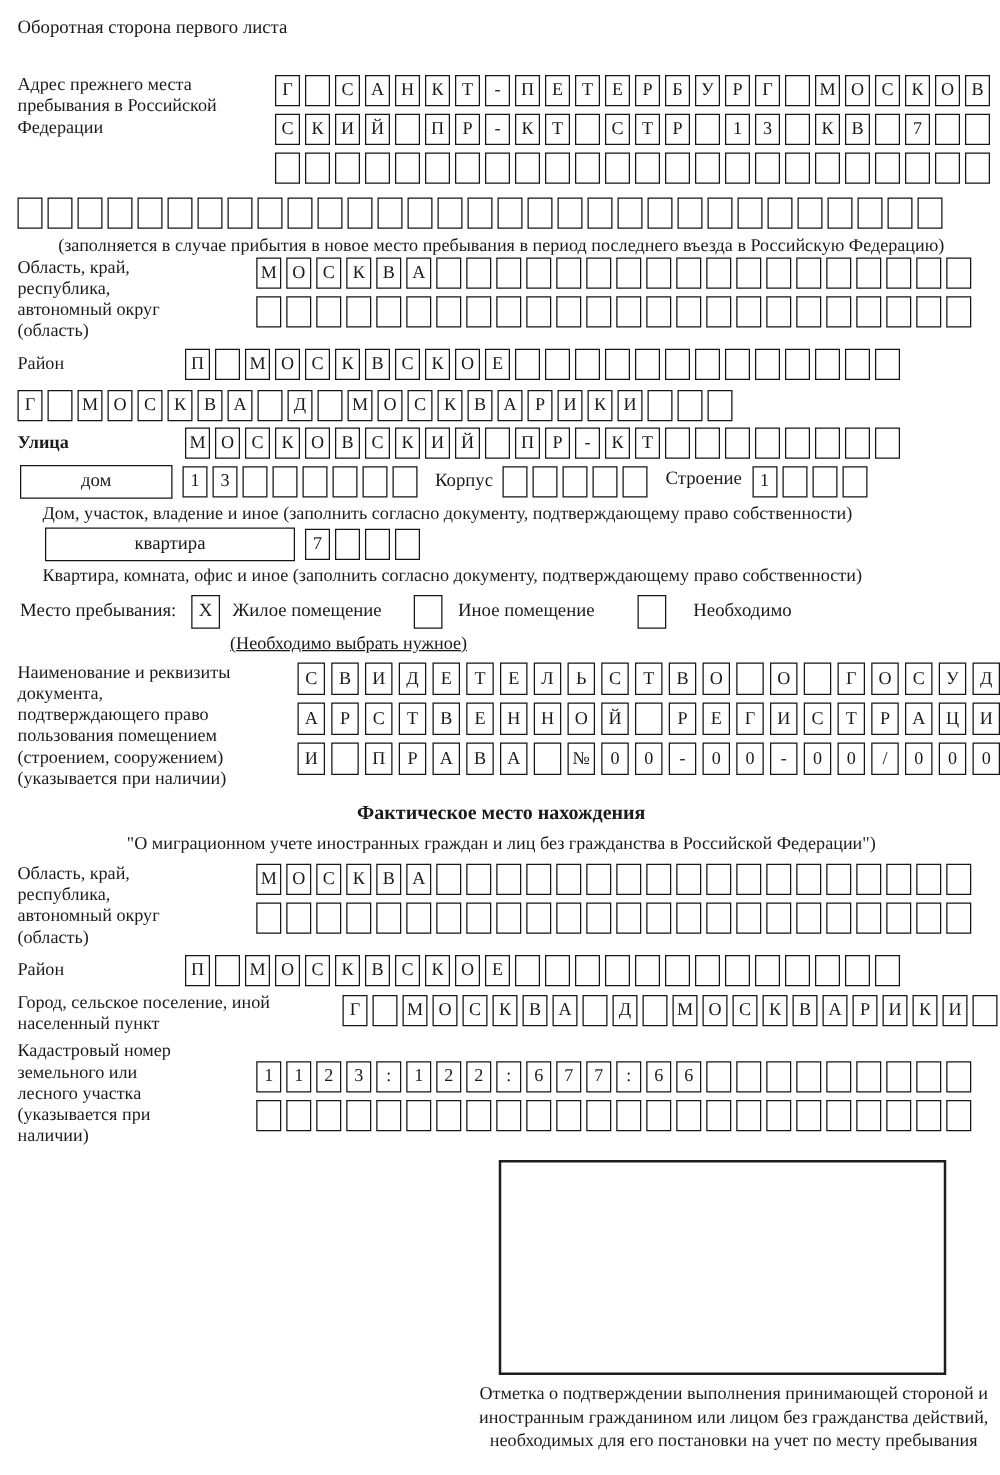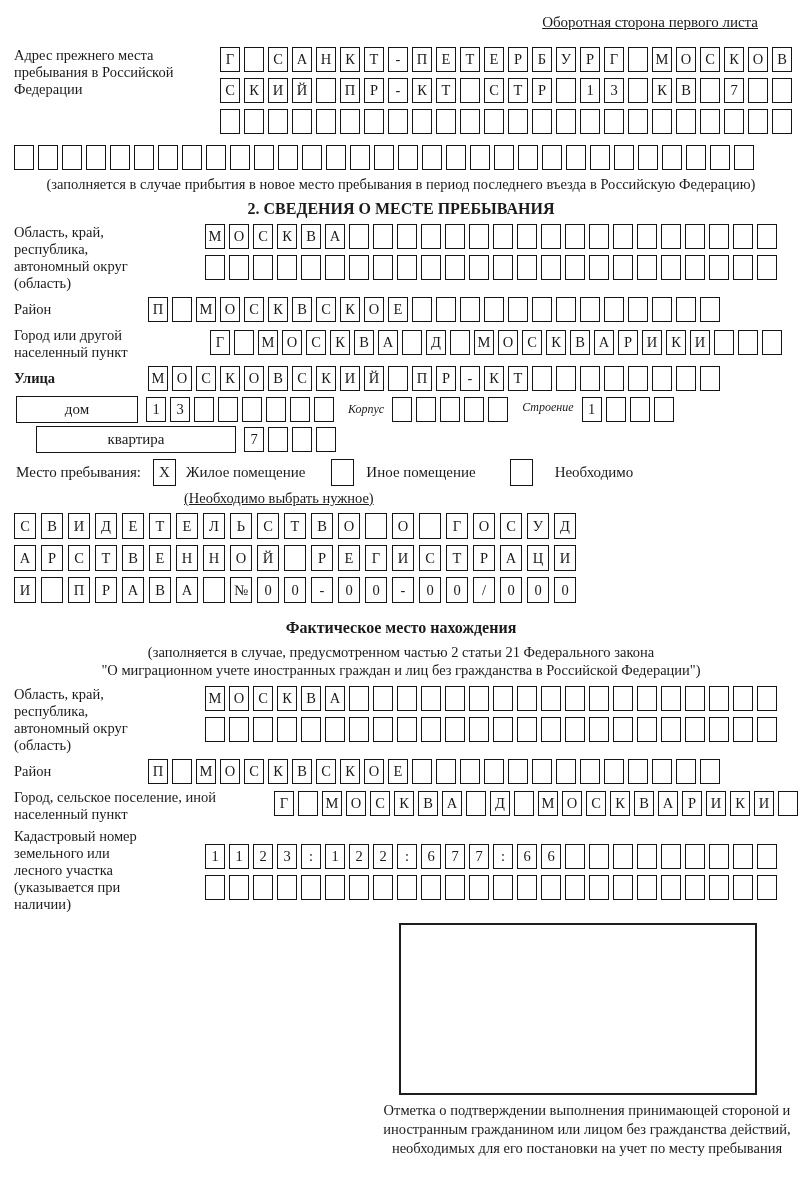--- a/index.html
+++ b/index.html
@@ -1,37 +1,37 @@
 <!DOCTYPE html>
 <html><head>
 <meta charset="utf-8">
 <style>
   html,body{margin:0;padding:0;background:#fff;}
   body{width:800px;height:1180px;overflow:hidden;color:#1a1a1a;
        font-family:"Liberation Serif","DejaVu Serif",serif;}
   .page{box-sizing:border-box;width:800px;height:1180px;padding:14px 12px 0 14px;position:relative;}
-  .page-note{text-align:right;font-size:15px;padding-right:30px;margin-bottom:16px;text-decoration:underline;}
+  .page-note{font-size:15px;padding-right:30px;margin-bottom:29px;}
   .frow{display:flex;align-items:flex-start;margin-bottom:5px;gap:40px;}
   .flabel{font-size:14.5px;line-height:17px;flex:none;padding-right:6px;}
   .w160{width:160px;} .w145{width:145px;} .w88{width:88px;} .w150{width:150px;}
   .w178{width:178px;} .w210{width:214px;}
   .rows .cells{margin-bottom:6px;}
   .cells{display:flex;gap:4px;flex:none;}
   .cell{box-sizing:border-box;width:20px;height:25px;border:1.7px solid #151515;flex:none;
         display:flex;align-items:center;justify-content:center;font-size:14.5px;background:#fff;}
   .cells-doc{gap:5px;} .cells-doc .cell{width:22px;height:26px;}
   .caption{font-size:14.5px;line-height:18px;}
   .center{text-align:center;}
   .sec-title{font-size:16px;font-weight:bold;text-align:center;margin:7px 0 6px 0;}
   .house-row{display:flex;align-items:center;margin:2px 0 3px 2px;}
   .dom-box{box-sizing:border-box;width:122px;height:27px;border:1.7px solid #151515;
            display:flex;align-items:center;justify-content:center;font-size:15px;margin-right:8px;}
   .kv-box{box-sizing:border-box;width:200px;height:27px;border:1.7px solid #151515;
           display:flex;align-items:center;justify-content:center;font-size:15px;margin:0 8px 0 20px;}
-  .inline-label{font-size:12px;flex:none;font-style:italic;}
+  .inline-label{font-size:15px;flex:none;}
   .stay-row{display:flex;align-items:center;margin:6px 0 3px 2px;font-size:15px;}
   .checkbox{box-sizing:border-box;width:23px;height:27px;border:1.7px solid #151515;flex:none;
             display:flex;align-items:center;justify-content:center;font-size:15px;}
   .stamp-box{box-sizing:border-box;width:358px;height:172px;border:2px solid #1d1d1d;
              margin:10px 0 0 385px;background:#fff;}
   .stamp-caption{width:470px;margin:6px 0 0 338px;text-align:center;font-size:14.5px;line-height:19px;}
   .mb0{margin-bottom:2px;}
 </style>
 </head>
 <body>
@@ -151,21 +151,20 @@
       <span class="cell"></span>
       <span class="cell"></span>
       <span class="cell"></span>
       <span class="cell"></span>
       <span class="cell"></span>
       <span class="cell"></span>
       <span class="cell"></span>
     </div>
   <div class="caption center" style="margin-top:5px;">(заполняется в случае прибытия в новое место пребывания в период последнего въезда в Российскую Федерацию)</div>
 
-  <div class="sec-title">2. СВЕДЕНИЯ О МЕСТЕ ПРЕБЫВАНИЯ</div>
 
   <div class="frow">
     <div class="flabel w145">Область, край, республика, автономный округ (область)</div>
     <div class="rows">
       <div class="cells">
           <span class="cell">М</span>
           <span class="cell">О</span>
           <span class="cell">С</span>
           <span class="cell">К</span>
           <span class="cell">В</span>
@@ -242,21 +241,20 @@
         <span class="cell"></span>
         <span class="cell"></span>
         <span class="cell"></span>
         <span class="cell"></span>
         <span class="cell"></span>
         <span class="cell"></span>
       </div>
   </div>
 
   <div class="frow">
-    <div class="flabel w150">Город или другой населенный пункт</div>
     <div class="cells" style="margin-top:3px;">
         <span class="cell">Г</span>
         <span class="cell"></span>
         <span class="cell">М</span>
         <span class="cell">О</span>
         <span class="cell">С</span>
         <span class="cell">К</span>
         <span class="cell">В</span>
         <span class="cell">А</span>
         <span class="cell"></span>
@@ -329,43 +327,46 @@
         <span class="cell"></span>
       </div>
     <span class="inline-label" style="margin:0 8px 4px 14px;">Строение</span>
     <div class="cells">
         <span class="cell">1</span>
         <span class="cell"></span>
         <span class="cell"></span>
         <span class="cell"></span>
       </div>
   </div>
+  <div class="caption" style="margin-left:20px;">Дом, участок, владение и иное (заполнить согласно документу, подтверждающему право собственности)</div>
 
   <div class="house-row">
     <div class="kv-box">квартира</div>
     <div class="cells">
         <span class="cell">7</span>
         <span class="cell"></span>
         <span class="cell"></span>
         <span class="cell"></span>
       </div>
   </div>
+  <div class="caption" style="margin-left:20px;">Квартира, комната, офис и иное (заполнить согласно документу, подтверждающему право собственности)</div>
 
   <div class="stay-row">
     <span>Место пребывания:</span>
     <span class="checkbox" style="margin:0 10px 0 12px;">X</span>
     <span>Жилое помещение</span>
     <span class="checkbox" style="margin:0 12px 0 26px;"></span>
     <span>Иное помещение</span>
     <span class="checkbox" style="margin:0 22px 0 34px;"></span>
     <span>Необходимо</span>
   </div>
   <div class="caption" style="margin:2px 0 6px 170px;text-decoration:underline;">(Необходимо выбрать нужное)</div>
 
   <div class="frow">
+    <div class="flabel w178">Наименование и реквизиты документа, подтверждающего право пользования помещением (строением, сооружением) (указывается при наличии)</div>
     <div class="rows">
       <div class="cells cells-doc">
           <span class="cell">С</span>
           <span class="cell">В</span>
           <span class="cell">И</span>
           <span class="cell">Д</span>
           <span class="cell">Е</span>
           <span class="cell">Т</span>
           <span class="cell">Е</span>
           <span class="cell">Л</span>
@@ -426,21 +427,20 @@
           <span class="cell">0</span>
           <span class="cell">/</span>
           <span class="cell">0</span>
           <span class="cell">0</span>
           <span class="cell">0</span>
         </div>
     </div>
   </div>
 
   <div class="sec-title" style="margin-top:10px;text-align:center;">Фактическое место нахождения</div>
-  <div class="caption center">(заполняется в случае, предусмотренном частью 2 статьи 21 Федерального закона</div>
   <div class="caption center" style="margin-bottom:7px;">"О миграционном учете иностранных граждан и лиц без гражданства в Российской Федерации")</div>
 
   <div class="frow">
     <div class="flabel w145">Область, край, республика, автономный округ (область)</div>
     <div class="rows">
       <div class="cells">
           <span class="cell">М</span>
           <span class="cell">О</span>
           <span class="cell">С</span>
           <span class="cell">К</span>

